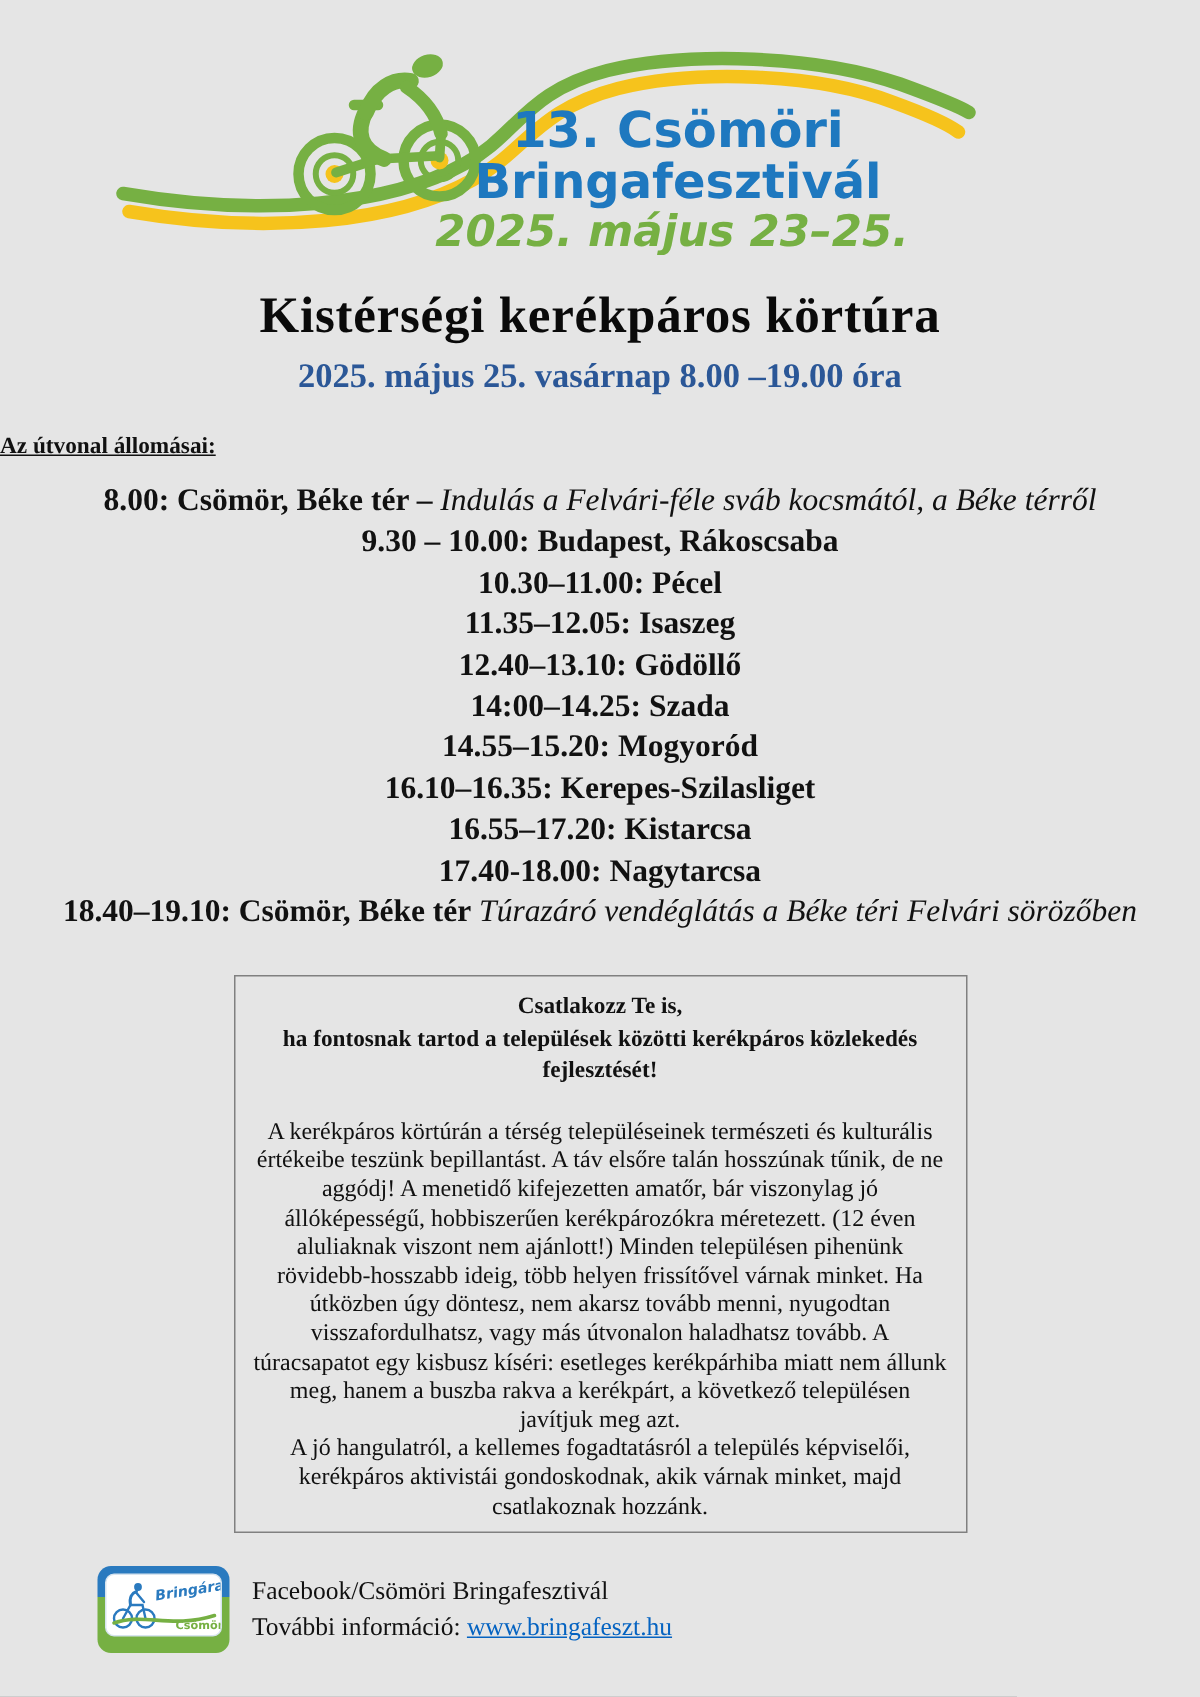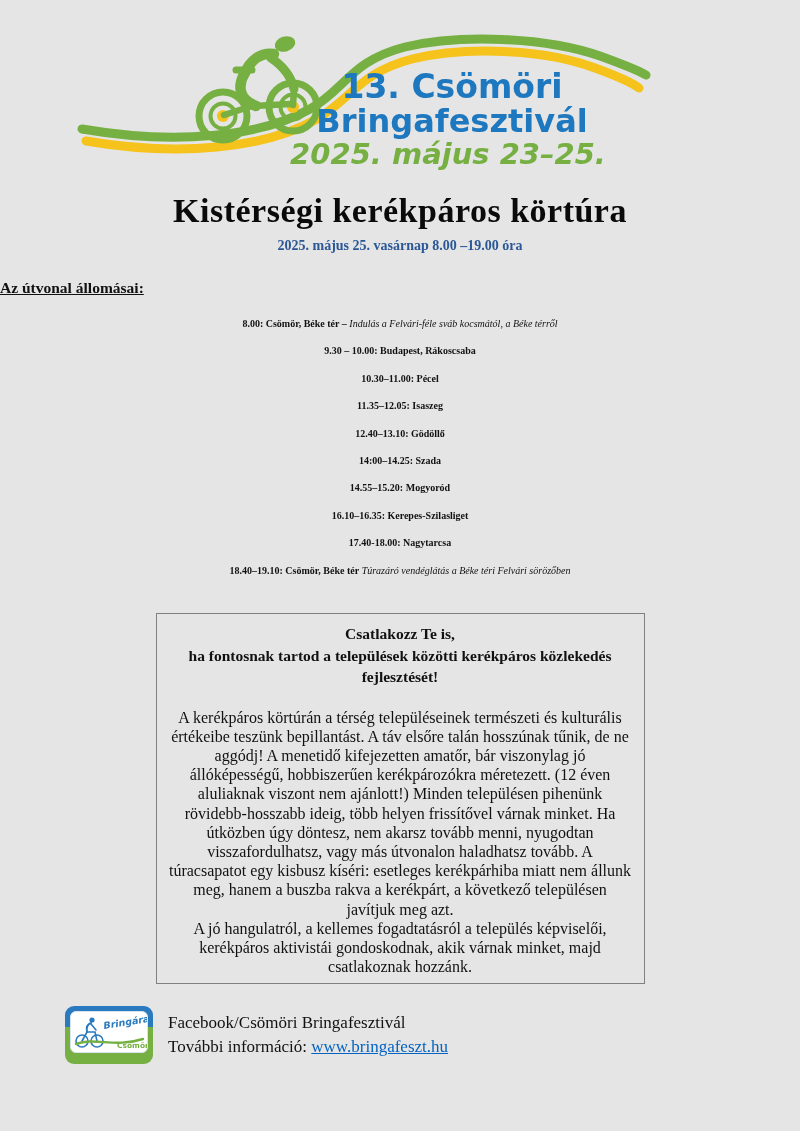--- a/index.html
+++ b/index.html
@@ -21,32 +21,32 @@
   .title{
     margin:22px 30px 0;
     text-align:center;
     font-size:34px;font-weight:bold;
     letter-spacing:.5px;
     color:#0a0a0a;
   }
   .subtitle{
     margin:8px 30px 0;
     text-align:center;
-    font-size:14px;font-weight:bold;
+    font-size:23px;font-weight:bold;
     color:#2b5797;
   }
   
   .route-heading{
     margin-top:25px;
     text-align:left;
     font-size:15.5px;font-weight:bold;
     text-decoration:underline;
   }
   .route-list{margin-top:13px;text-align:center;}
-  .stop{font-size:10px;line-height:27.4px;font-weight:bold;}
+  .stop{font-size:21px;line-height:27.4px;font-weight:bold;}
   .stop .stop-italic{font-weight:normal;font-style:italic;}
   
   .info-box{
     box-sizing:border-box;
     width:489px;
     margin:29px auto 0;
     border:1px solid #808080;
     padding:9px 11px 7px;
     text-align:center;
   }
@@ -123,20 +123,21 @@
     <div class="stop"><span class="stop-bold">11.35–12.05: Isaszeg</span><span class="stop-italic"></span></div>
 
     <div class="stop"><span class="stop-bold">12.40–13.10: Gödöllő</span><span class="stop-italic"></span></div>
 
     <div class="stop"><span class="stop-bold">14:00–14.25: Szada</span><span class="stop-italic"></span></div>
 
     <div class="stop"><span class="stop-bold">14.55–15.20: Mogyoród</span><span class="stop-italic"></span></div>
 
     <div class="stop"><span class="stop-bold">16.10–16.35: Kerepes-Szilasliget</span><span class="stop-italic"></span></div>
 
+    <div class="stop"><span class="stop-bold">16.55–17.20: Kistarcsa</span><span class="stop-italic"></span></div>
 
     <div class="stop"><span class="stop-bold">17.40-18.00: Nagytarcsa</span><span class="stop-italic"></span></div>
 
     <div class="stop"><span class="stop-bold">18.40–19.10: Csömör, Béke tér</span><span class="stop-italic"> Túrazáró vendéglátás a Béke téri Felvári sörözőben</span></div>
   </div>
 
   <div class="info-box">
     <div class="info-heading">
       <span>Csatlakozz Te is,</span><br>
       <span>ha fontosnak tartod a települések közötti kerékpáros közlekedés fejlesztését!</span>

